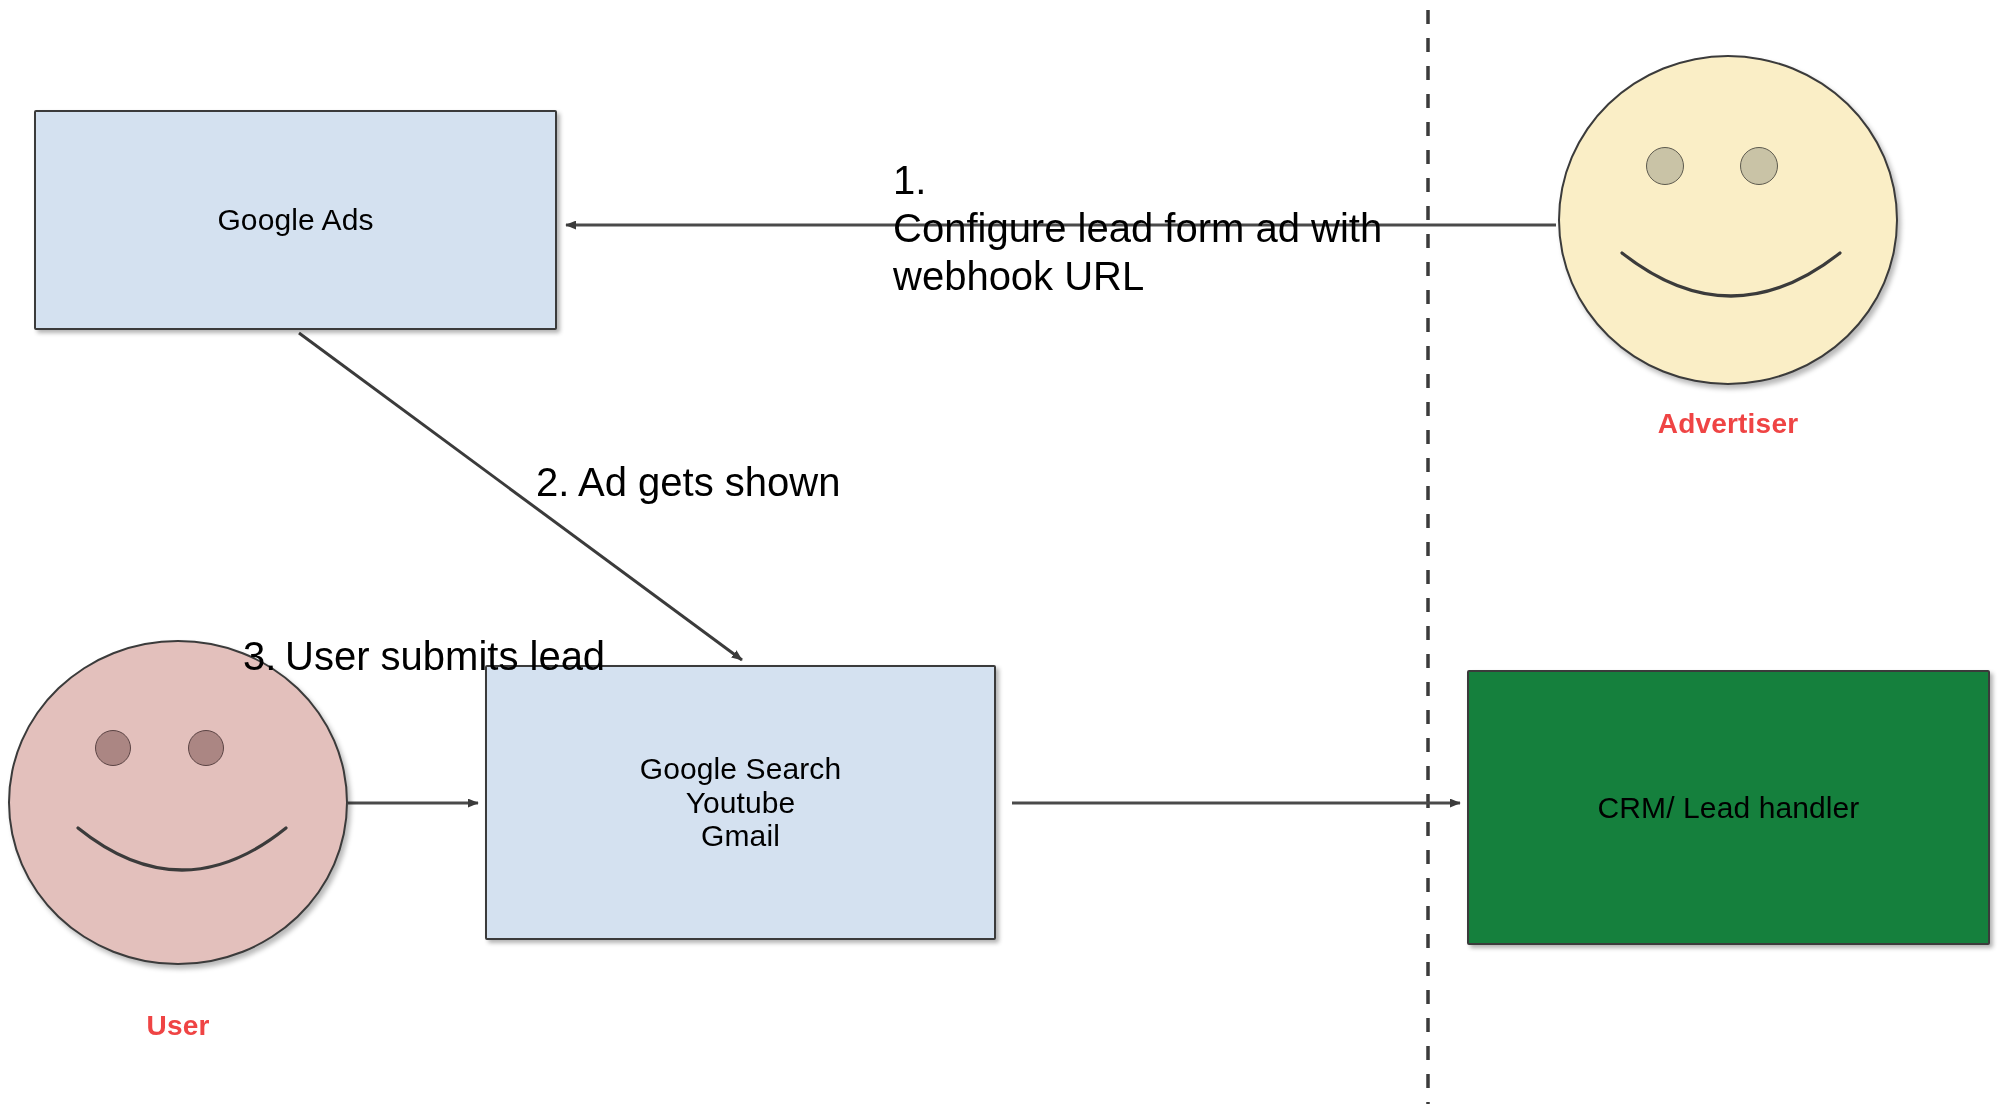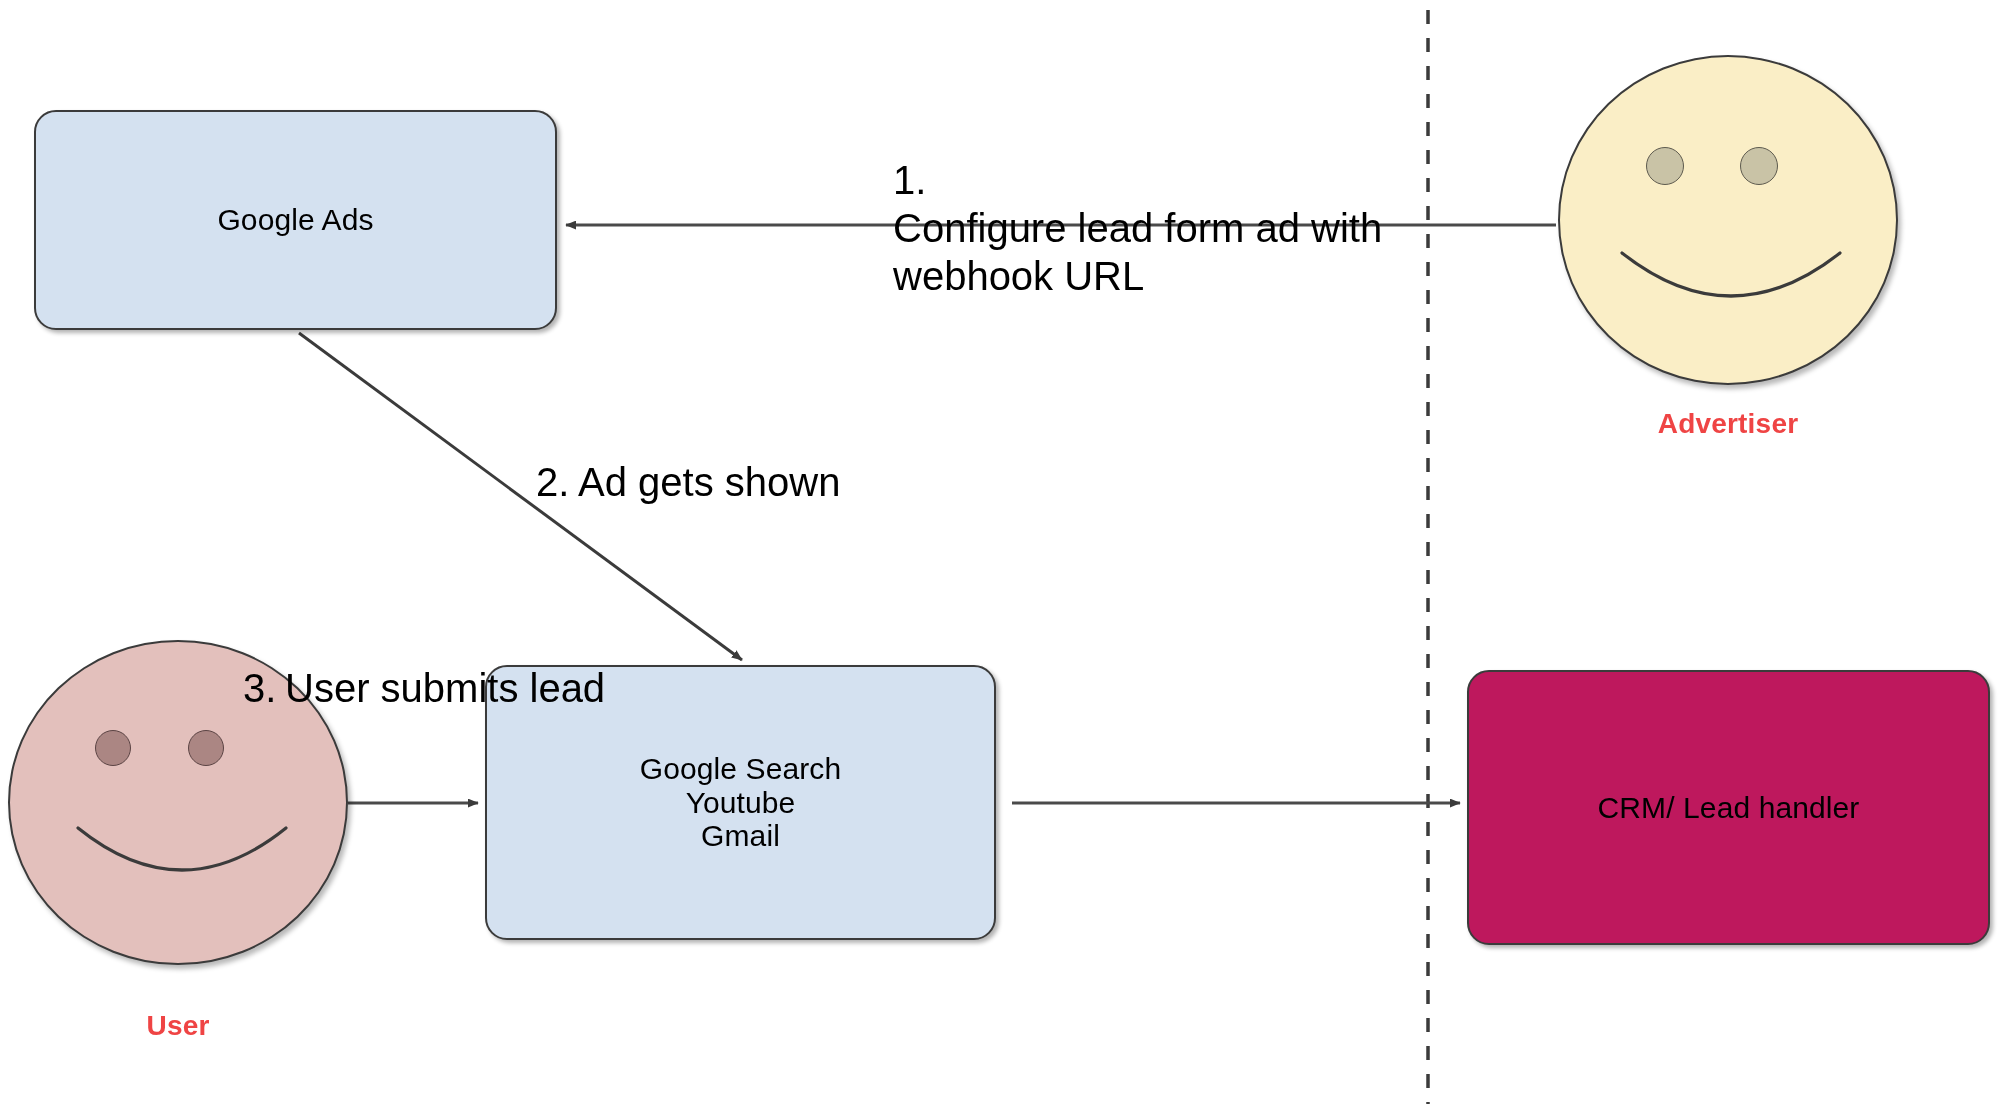--- a/index.html
+++ b/index.html
@@ -22,24 +22,24 @@
     box-sizing:border-box;
     border:2px solid #3b3b3b;
     display:flex;
     align-items:center;
     justify-content:center;
     text-align:center;
     color:#000000;
     box-shadow:3px 3px 4px rgba(0,0,0,.30);
   }
   .rounded-box{
-    border-radius:22px;
+    border-radius:2px;
   }
   .box-blue{background:#d4e1f0;}
-  .box-cream{background:#be185d;}
+  .box-cream{background:#15803d;}
 
   .node-label{
     font-size:30px;
     line-height:1.12;
     letter-spacing:.1px;
     white-space:pre-line;
   }
 
   
   .face{
@@ -152,18 +152,18 @@
 
   <div class="edge-label" style="left:893px;top:108px;width:520px;">
     <span class="num">1.</span><span class="txt">Configure lead form ad with
 webhook URL</span>
   </div>
 
   <div class="edge-label" style="left:536px;top:410px;width:400px;text-decoration:underline;">
     <span class="num">2.</span><span class="txt">Ad gets shown</span>
   </div>
 
-  <div class="edge-label" style="left:243px;top:616px;width:420px;">
+  <div class="edge-label" style="left:243px;top:584px;width:420px;">
     <span class="num">3.</span><span class="txt">User submits lead</span>
   </div>
 
 
 </div>
 
 </body></html>

